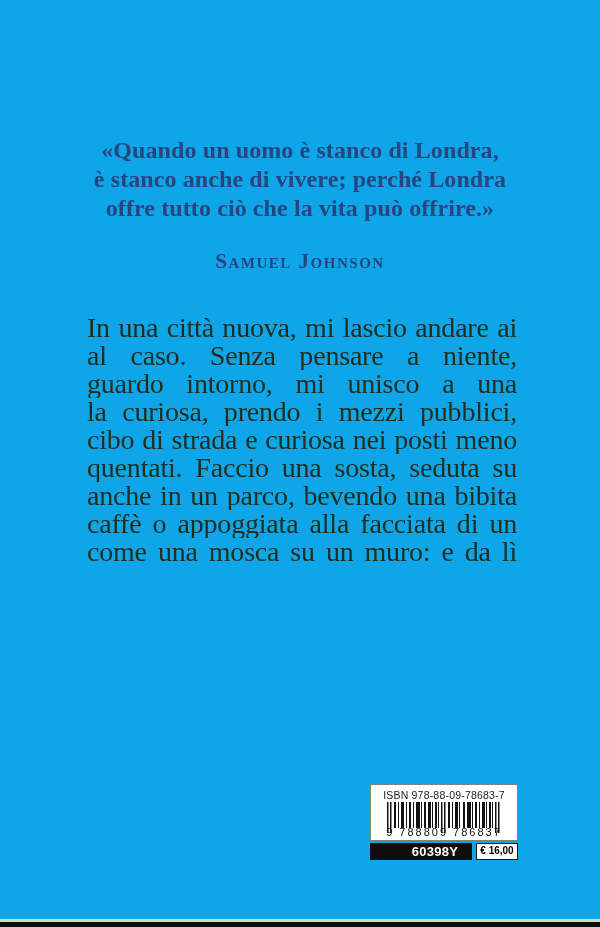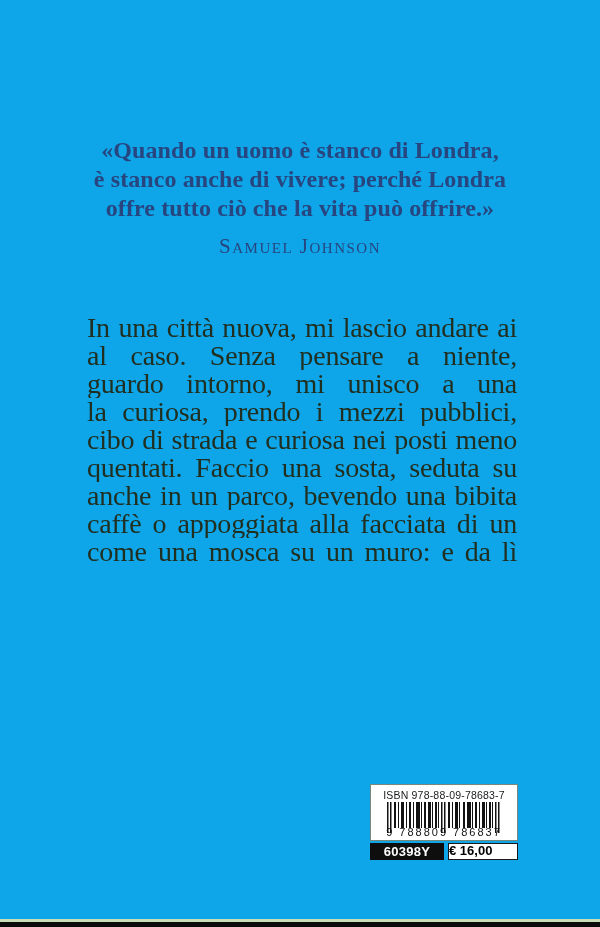--- a/index.html
+++ b/index.html
@@ -27,23 +27,23 @@
     color: #27457f;
   }
   .quote-text {
     font-size: 24px;
     font-weight: 700;
     line-height: 29px;
     white-space: pre-line;
     letter-spacing: 0.1px;
   }
   .quote-attribution {
-    margin-top: 11px;
+    margin-top: 26px;
     font-size: 21px;
-    font-weight: 400;
+    font-weight: 700;
     font-variant: small-caps;
     letter-spacing: 1.5px;
   }
 
   
   .blurb {
     position: absolute;
     top: 314px;
     left: 87px;
     width: 430px;
@@ -112,29 +112,31 @@
   }
   .code-box {
     width: 74px;
     background: #0e0e0e;
     color: #ffffff;
     font-size: 13px;
     font-weight: 700;
     text-align: center;
     line-height: 17px;
     letter-spacing: 0.3px;
+    padding-left: 28px;
   }
   .price-box {
     flex: 1;
     background: #ffffff;
     border: 1.5px solid #1a1a1a;
     box-sizing: border-box;
     color: #000000;
-    font-size: 13px;
-    font-weight: 700;
+    font-size: 10px;
+    font-weight: 700;
+    text-align: center;
     line-height: 13px;
   }
 
   
   .bottom-highlight {
     position: absolute;
     left: 0;
     bottom: 5px;
     width: 100%;
     height: 3px;

